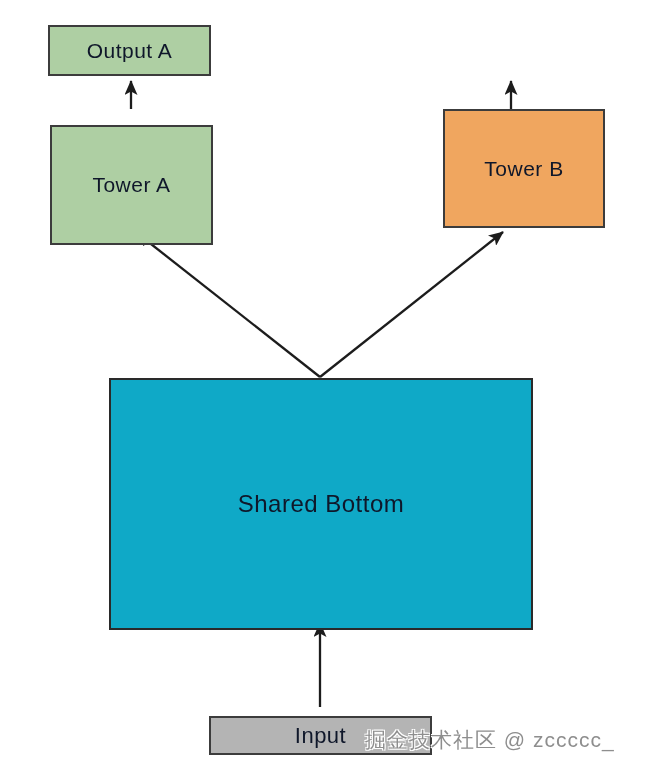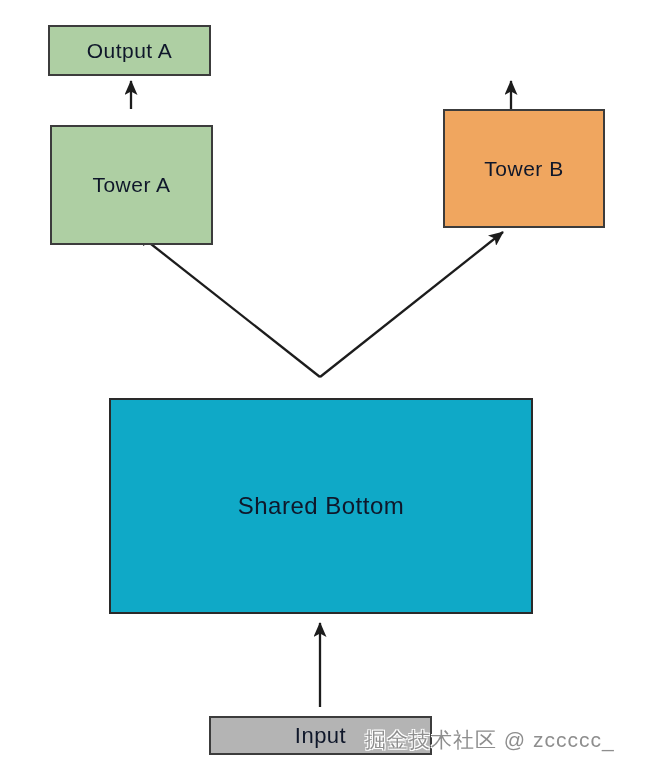--- a/index.html
+++ b/index.html
@@ -35,21 +35,21 @@
     letter-spacing: 0.5px;
   }
   .node.big {
     font-size: 24px;
     border-color: #2a2a2a;
   }
   #node-output-a { left: 48px;  top: 25px;  width: 163px; height: 51px; }
   #node-output-b { left: 430px; top: 24px;  width: 163px; height: 53px; }
   #node-tower-a  { left: 50px;  top: 109px; width: 163px; height: 120px; margin-top: 16px; }
   #node-tower-b  { left: 431px; top: 109px; width: 162px; height: 119px; margin-left: 12px; }
-  #node-shared   { left: 109px; top: 378px; width: 424px; height: 216px; margin-top: 20px; }
+  #node-shared   { left: 109px; top: 378px; width: 424px; height: 252px; }
   #node-input    { left: 209px; top: 716px; width: 223px; height: 39px; font-size: 22px; }
   .watermark {
     position: absolute;
     left: 365px;
     top: 726px;
     width: 270px;
     font-size: 21px;
     font-weight: 400;
     color: #8e8e8e;
     letter-spacing: 1px;

